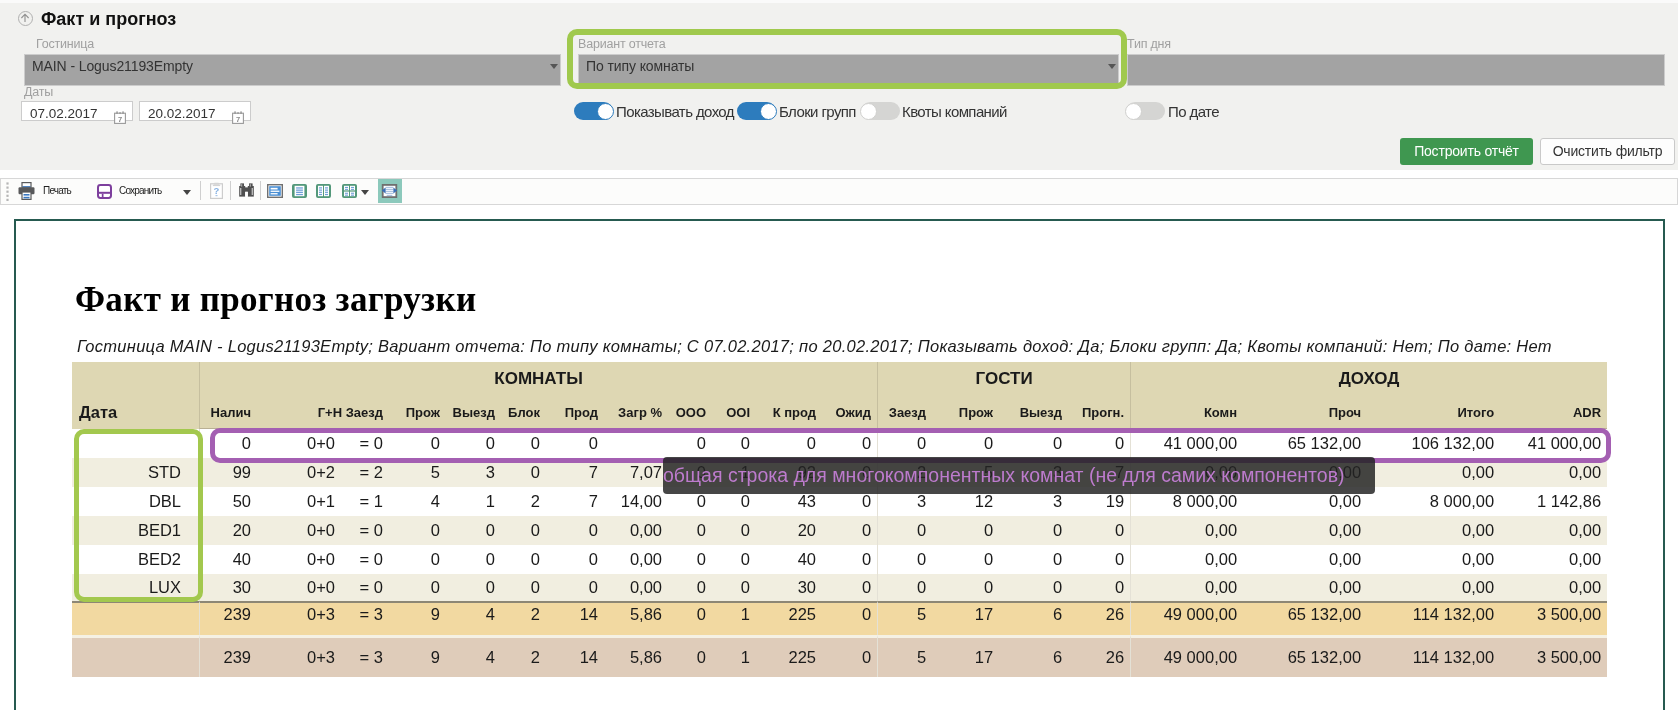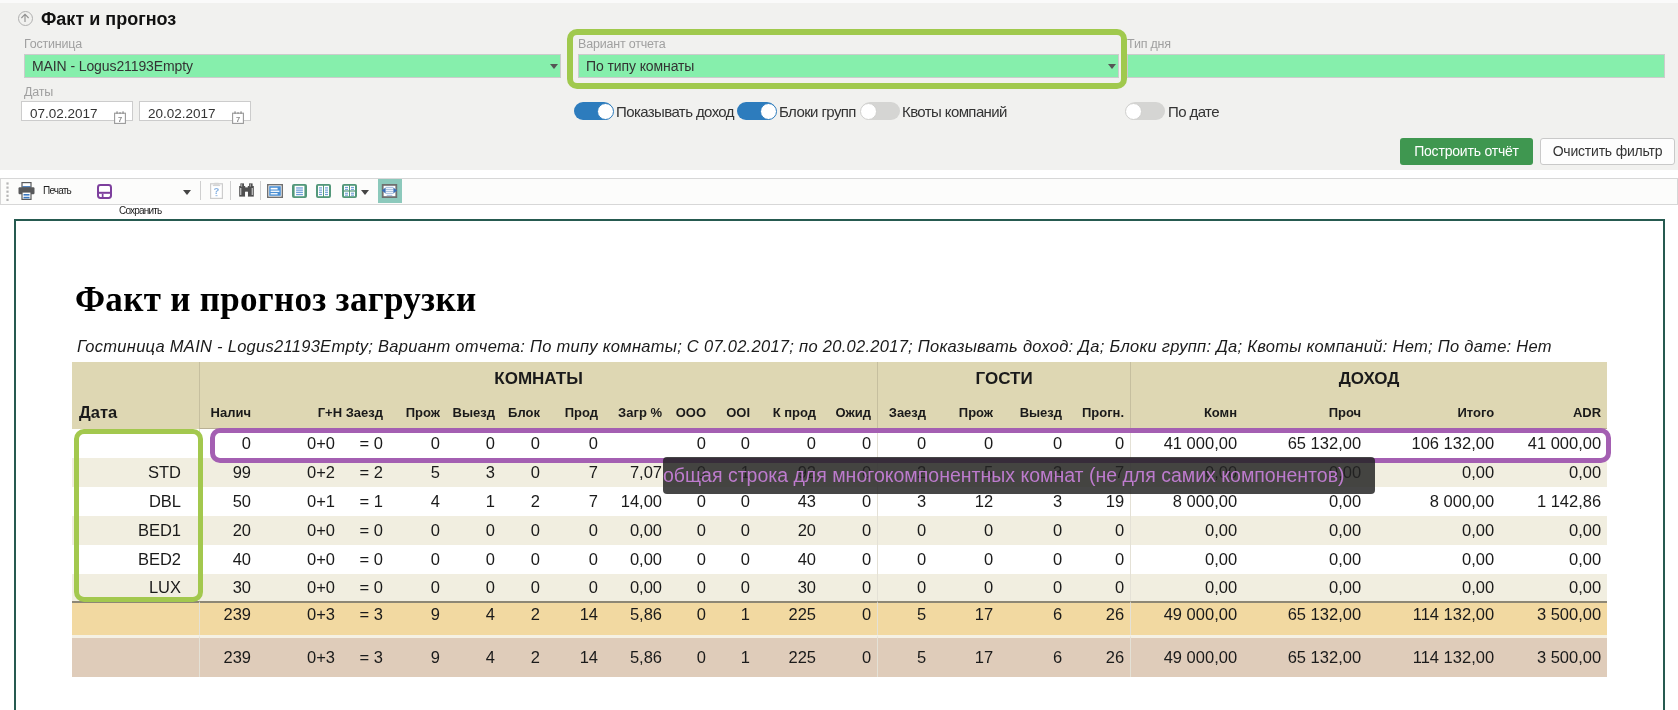--- a/index.html
+++ b/index.html
@@ -1,20 +1,20 @@
 <!DOCTYPE html>
 <html><head>
 <meta charset="utf-8">
 <style>
 * { box-sizing: border-box; margin:0; padding:0; }
 html,body { width:1678px; height:710px; overflow:hidden; }
 body { position:relative; font-family:"Liberation Sans",sans-serif; background:#fff; color:#333; }
 #filter { position:absolute; left:0; top:0; width:1678px; height:170px; background:#f1f1ef; border-top:3px solid #fafafa; }
 .lbl { position:absolute; font-size:12.5px; color:#a0a0a0; letter-spacing:-0.2px; }
-.sel { position:absolute; height:24px; background:#86efac; border:1px solid #ccc; font-size:14px; color:#333; line-height:22px; padding-left:7px; letter-spacing:-0.1px; }
+.sel { position:absolute; height:32px; background:#a3a3a3; border:1px solid #ccc; font-size:14px; color:#333; line-height:22px; padding-left:7px; letter-spacing:-0.1px; }
 .sel .car { position:absolute; right:2px; top:9px; width:0; height:0; border-left:4px solid transparent; border-right:4px solid transparent; border-top:5px solid #555; }
 .din { position:absolute; width:112px; height:20px; background:#fff; border:1px solid #ccc; font-size:13.5px; color:#333; line-height:24px; padding-left:8px; }
 .cal { position:absolute; right:6px; top:6px; }
 .tgl { position:absolute; width:39px; height:18px; border-radius:9px; }
 .tgl.on { background:#2d7cbd; }
 .tgl.off { background:#d5d5d3; }
 .tgl .knob { position:absolute; top:0.5px; width:17px; height:17px; border-radius:50%; background:#fff; border:1.6px solid #2d7cbd; }
 .tgl.on .knob { right:-1px; }
 .tgl.off .knob { left:-1px; border-color:#d0d0ce; }
 .tlbl { position:absolute; font-size:15px; color:#333; letter-spacing:-0.6px; }
@@ -55,21 +55,21 @@
 </head>
 <body>
 <div id="filter"></div>
 <div id="hdrico">
     <svg width="12" height="12" viewBox="0 0 12 12" style="position:absolute;left:0;top:0">
       <path d="M6 10 L6 2.6 M2.4 6 L6 2.2 L9.6 6" stroke="#8f8f8f" stroke-width="1.1" fill="none"></path>
     </svg>
   </div>
 <div id="hdrtitle">Факт и прогноз</div>
 
-<div class="lbl" style="left:24px; top:37px;">Гостиница</div>
+<div class="lbl" style="left:36px; top:37px;">Гостиница</div>
 <div class="sel" style="left:24px; top:54px; width:537px;">MAIN - Logus21193Empty<span class="car"></span></div>
 <div class="lbl" style="left:578px; top:37px;">Вариант отчета</div>
 <div class="sel" style="left:578px; top:54px; width:541px;">По типу комнаты<span class="car"></span></div>
 <div class="lbl" style="left:1127px; top:37px;">Тип дня</div>
 <div class="sel" style="left:1127px; top:54px; width:538px;"></div>
 
 <div class="lbl" style="left:24px; top:85px;">Даты</div>
 <div class="din" style="left:21px; top:101px;">07.02.2017<span class="cal"><svg width="12" height="13" viewBox="0 0 12 13">
         <rect x="0.6" y="2.2" width="10.8" height="10.2" fill="#fff" stroke="#999" stroke-width="1.1"></rect>
         <rect x="2.3" y="0.4" width="1.5" height="2.6" fill="#999"></rect>
@@ -120,21 +120,21 @@
     <rect x="4" y="10" width="9" height="7.4" fill="#fff" stroke="#58595b" stroke-width="1.2"></rect>
     <rect x="5.5" y="12" width="6" height="1.6" fill="#3a78c2"></rect>
     <rect x="5.5" y="14.8" width="6" height="1.6" fill="#3a78c2"></rect>
   </svg>
 <div class="ttext" style="left:43px;">Печать</div>
 <svg class="ticon" style="left:97px; top:184px;" width="15" height="15" viewBox="0 0 15 15">
     <rect x="1" y="1" width="13" height="13" rx="2.4" fill="#fff" stroke="#7d3f9d" stroke-width="2"></rect>
     <rect x="1.5" y="7.8" width="12" height="2" fill="#7d3f9d"></rect>
     <rect x="4.8" y="9.8" width="1.7" height="3.6" fill="#7d3f9d"></rect>
   </svg>
-<div class="ttext" style="left:119px;margin-top:20px;">Сохранить</div>
+<div class="ttext" style="left:119px;">Сохранить</div>
 <div class="tcaret" style="left:183px; top:190px;"></div>
 <div class="tsep" style="left:200px; top:181px; height:19px;"></div>
 <svg class="ticon" style="left:210px; top:182px;" width="13" height="17" viewBox="0 0 13 17">
     <rect x="0.6" y="1.8" width="11.8" height="14.6" fill="#fff" stroke="#cdcdcd" stroke-width="1.2"></rect>
     <path d="M3.5 2.8 L4.5 0.8 L8.5 0.8 L9.5 2.8 Z" fill="#d4d4d4"></path>
     <rect x="2.8" y="2.8" width="7.4" height="1.3" fill="#d4d4d4"></rect>
     <text x="6.5" y="11.5" font-size="9.5" font-weight="bold" fill="#85b1e2" text-anchor="middle">?</text>
     <rect x="5.5" y="13" width="2" height="1.2" fill="#a8c6ea"></rect>
   </svg>
 <div class="tsep" style="left:230px; top:181px; height:19px;"></div>

